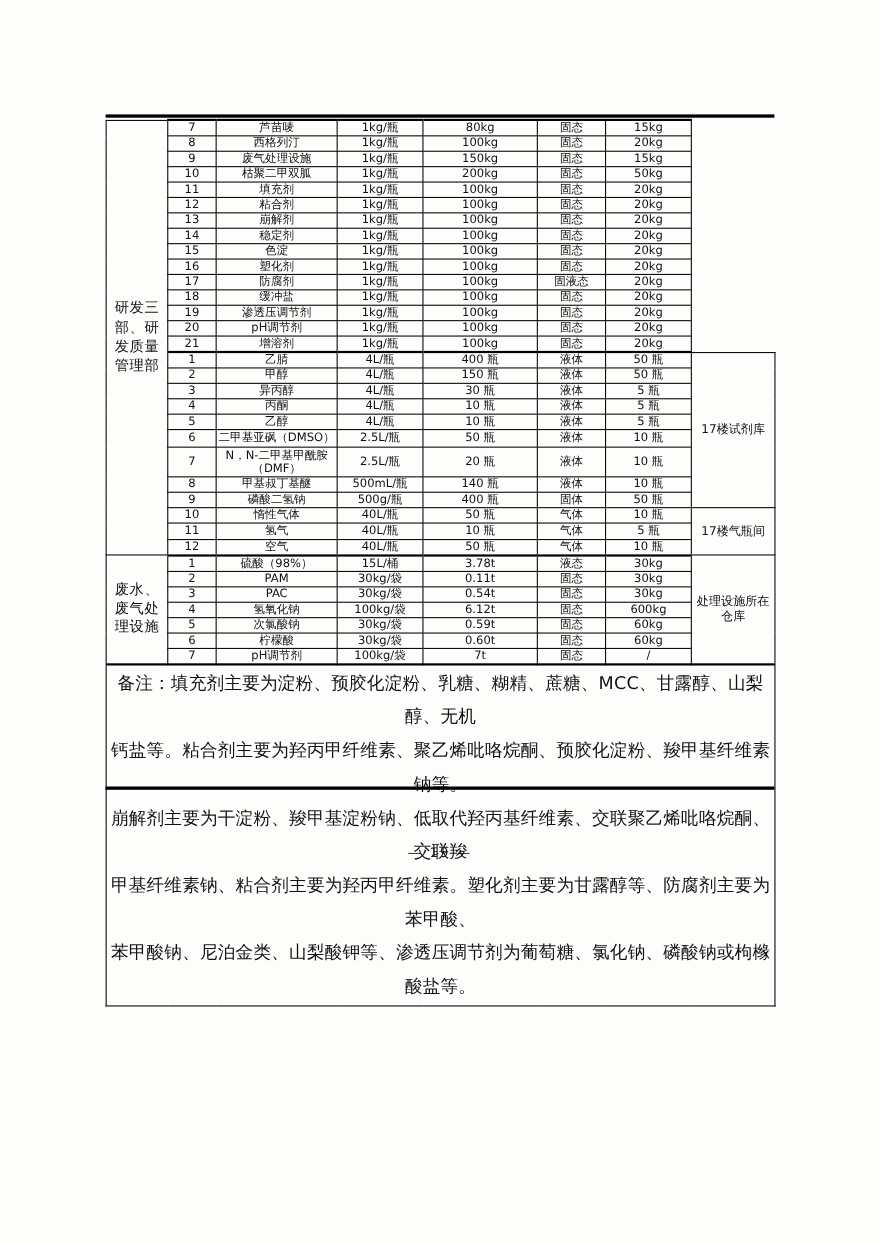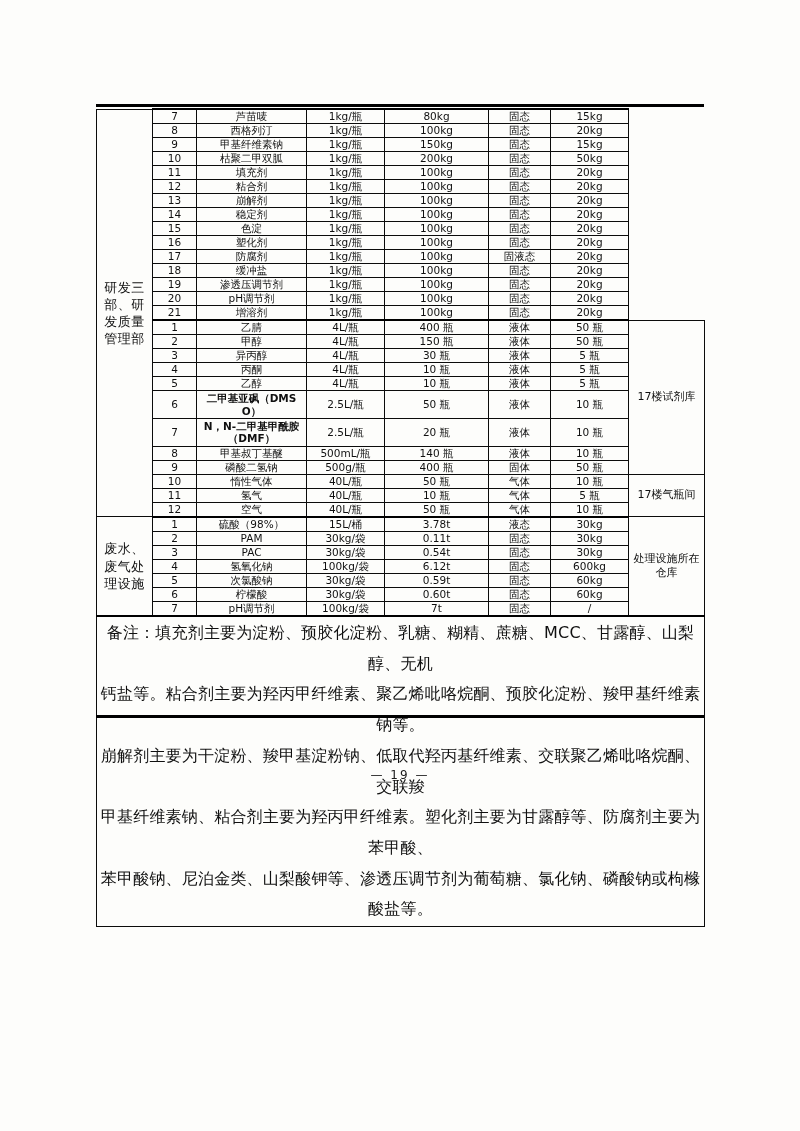--- a/index.html
+++ b/index.html
@@ -52,21 +52,21 @@
   .dept-cell {
     font-size: 13px;
     line-height: 1.32;
     letter-spacing: 0.5px;
   }
   .loc-cell {
     font-size: 11px;
     line-height: 1.3;
     margin-left: 11px;
   }
-  .two-line { line-height: 1.18; font-weight: bold; }
+  .two-line { line-height: 1.18; }
   .thickline-top { border-top: 2.4px solid #000 !important; }
 
   .note-cell {
     text-align: left;
     padding: 3px 6px 4px 6px;
     font-size: 16px;
     line-height: 1.92;
     letter-spacing: 0.2px;
   }
   .note-cell p { margin: 0; text-indent: 0; }
@@ -128,21 +128,21 @@
           <tr>
             <td>8</td>
             <td>西格列汀</td>
             <td>1kg/瓶</td>
             <td>100kg</td>
             <td>固态</td>
             <td>20kg</td>
           </tr>
           <tr>
             <td>9</td>
-            <td>甲基纤维素钠</td>
+            <td>废气处理设施</td>
             <td>1kg/瓶</td>
             <td>150kg</td>
             <td>固态</td>
             <td>15kg</td>
           </tr>
           <tr>
             <td>10</td>
             <td>枯聚二甲双胍</td>
             <td>1kg/瓶</td>
             <td>200kg</td>

